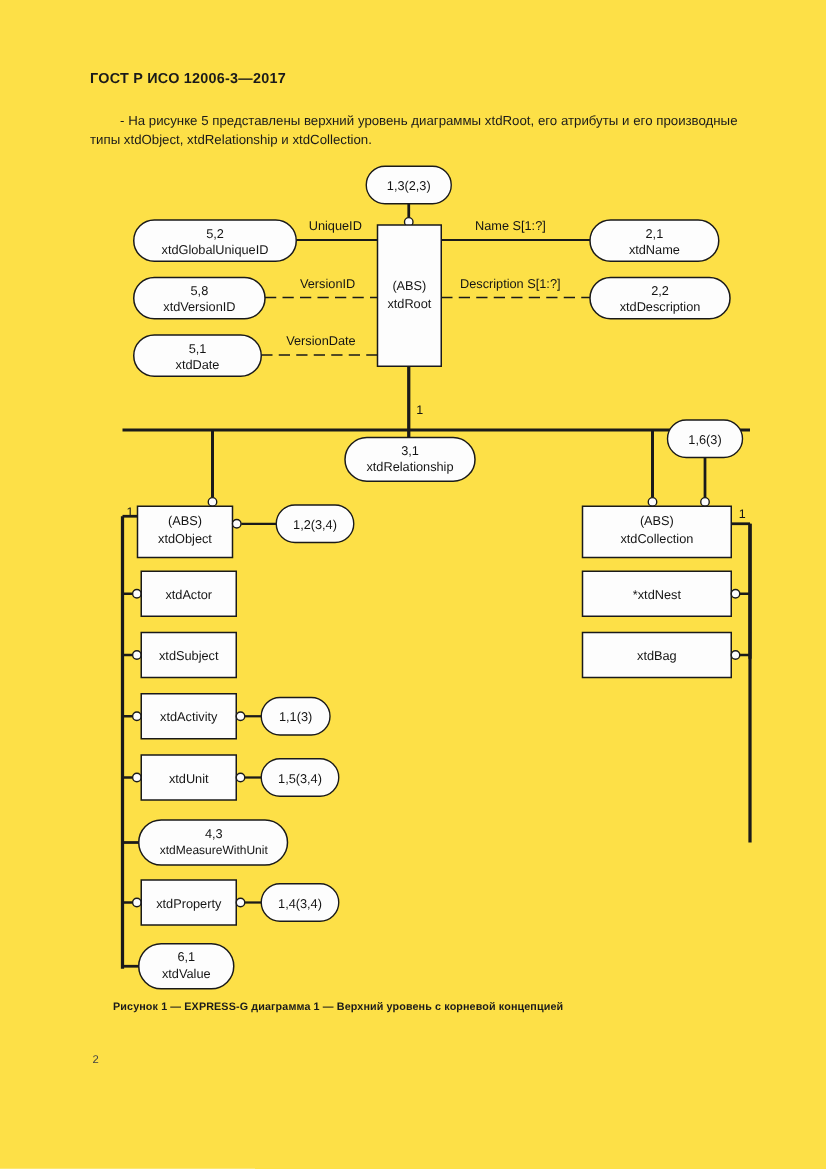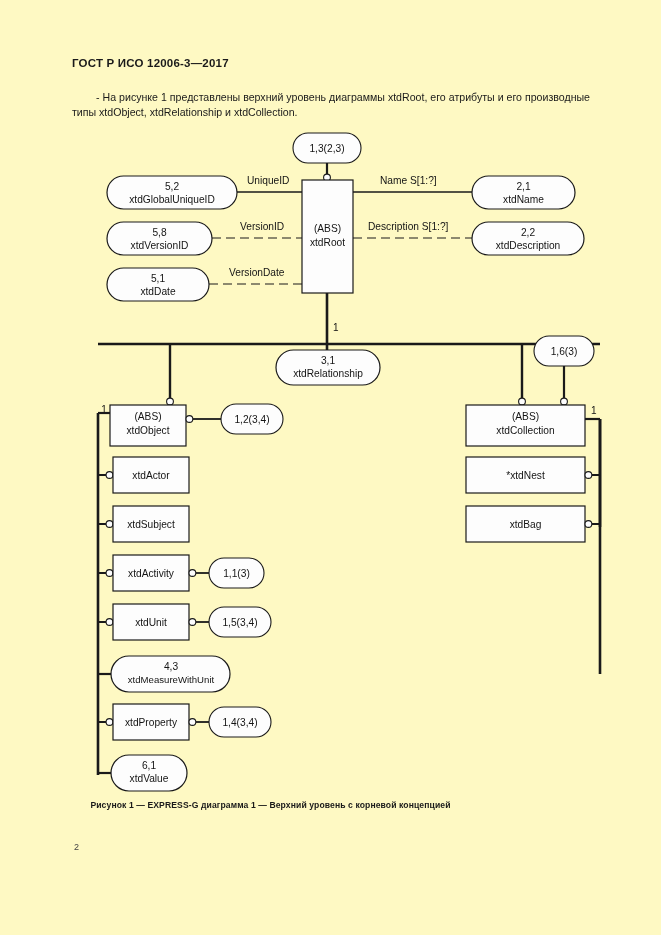--- a/index.html
+++ b/index.html
@@ -12,21 +12,21 @@
     width: 661px;
     height: 935px;
     position: relative;
     font-family: "Liberation Sans", sans-serif;
     color: #1a1a1a;
     overflow: hidden;
   }
   .page {
     position: absolute;
     inset: 0;
-    background: #fef9c3;
+    background: #fde047;
     text-decoration: underline;
   }
   .std-header {
     position: absolute;
     left: 72px;
     top: 57px;
     font-size: 11.5px;
     font-weight: bold;
     letter-spacing: 0.2px;
     white-space: nowrap;
@@ -80,21 +80,21 @@
     color: #444;
   }
 </style>
 </head>
 <body>
 
 <div class="page">
 
   <div class="std-header">ГОСТ Р ИСО 12006-3—2017</div>
 
-  <div class="body-text"><span class="indent"></span><span>- На рисунке 1 представлены верхний уровень диаграммы xtdRoot, его атрибуты и его производные типы xtdObject, xtdRelationship и xtdCollection.</span></div>
+  <div class="body-text"><span class="indent"></span><span>- На рисунке 5 представлены верхний уровень диаграммы xtdRoot, его атрибуты и его производные типы xtdObject, xtdRelationship и xtdCollection.</span></div>
 
   <div class="figure-wrap">
     <svg class="diagram" viewBox="0 0 661 680">
 
       <g>
         <rect x="293" y="5" width="68" height="30" rx="15" ry="15" fill="#fdfdfd" stroke="#1a1a1a" stroke-width="1.1"></rect>
         <text class="n-label" x="327" y="24">1,3(2,3)</text>
       </g>
 
       <line x1="327" y1="35" x2="327" y2="46" stroke="#1a1a1a" stroke-width="2.2"></line>

